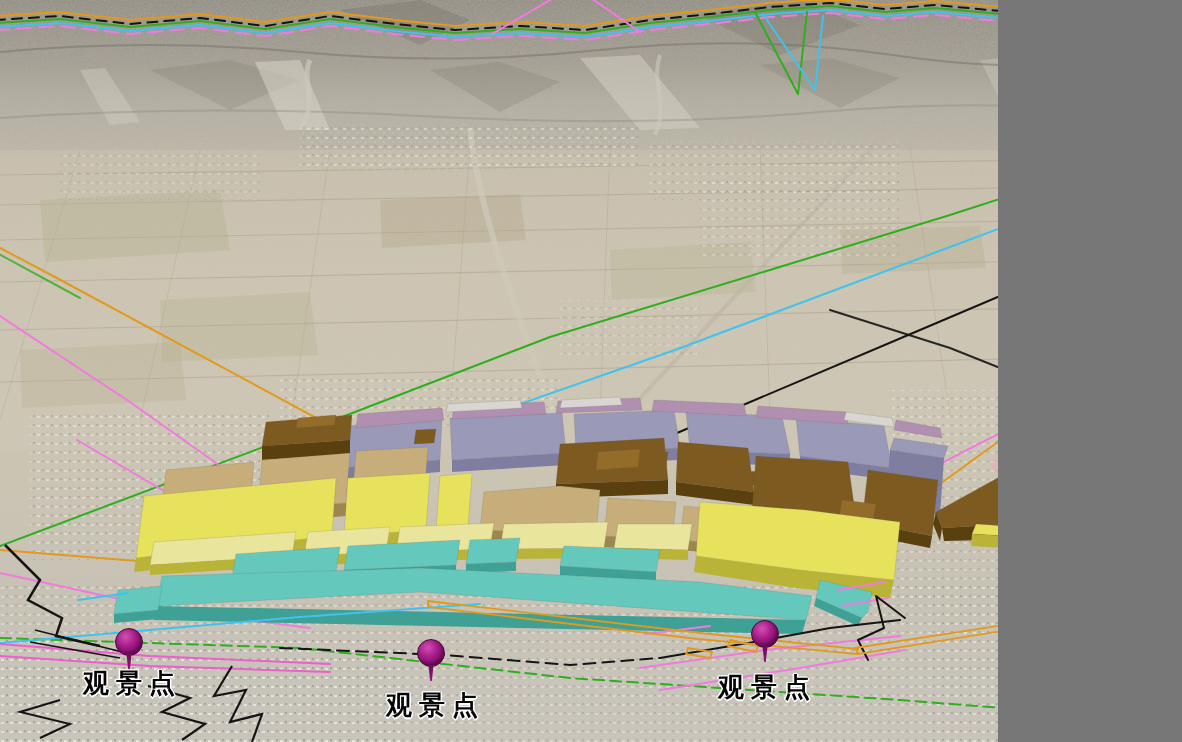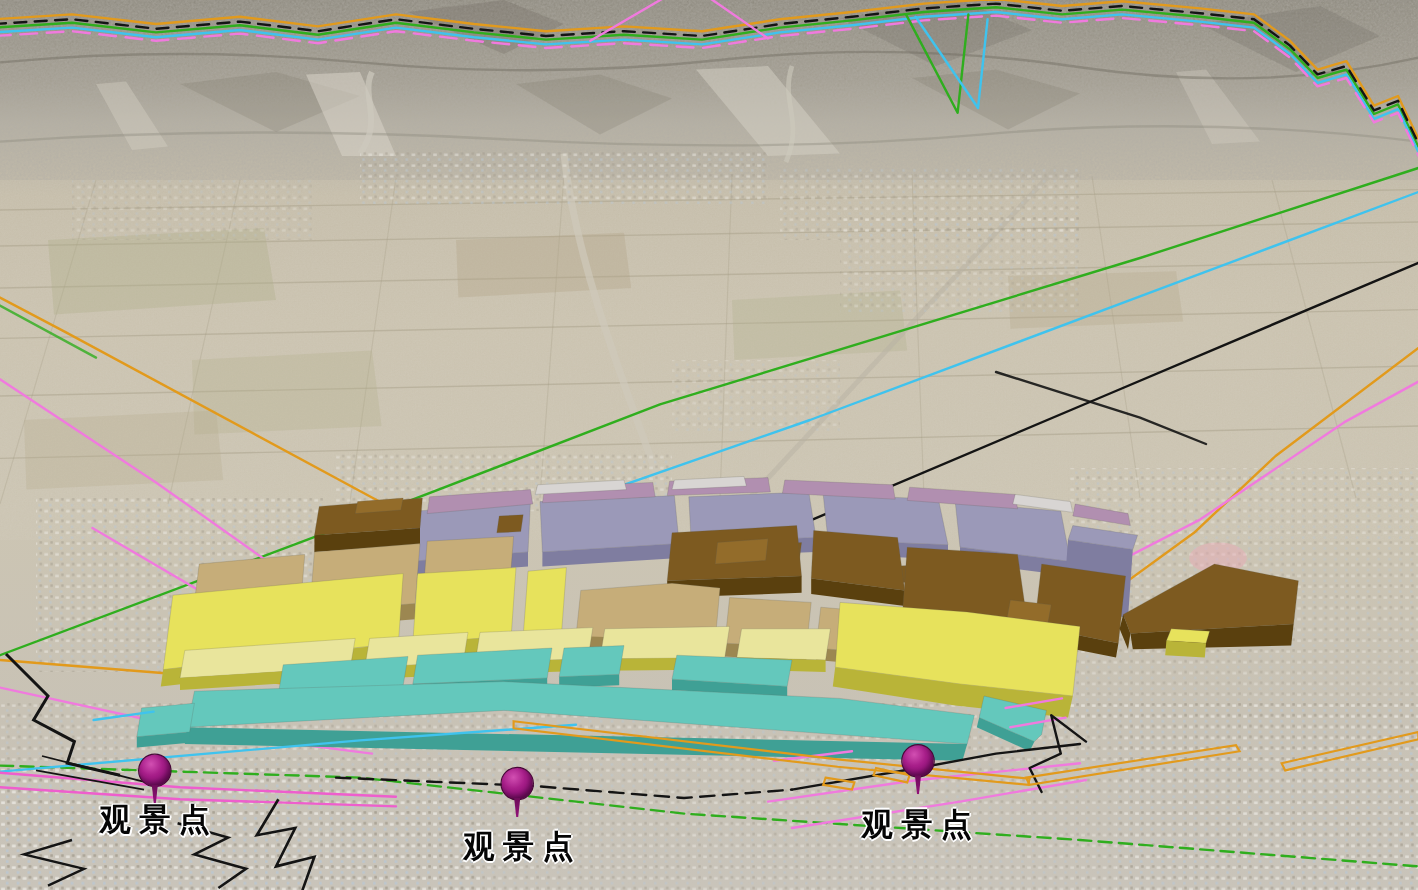--- a/index.html
+++ b/index.html
@@ -1,17 +1,17 @@
 <!DOCTYPE html>
 <html style="--pin-fill: #8e1077; --pin-highlight: #d24fb2; --label-color: #050505; --zone-yellow: #e7e25c; --zone-yellow-light: #e9e59c; --zone-yellow-side: #b9b438; --zone-tan: #c6ad79; --zone-tan-side: #9c8751; --zone-brown: #7d5a20; --zone-brown-side: #5a400e; --zone-brown-light: #936c2a; --zone-lavender: #9b99b8; --zone-lavender-side: #7f7da0; --zone-mauve: #b18fb0; --zone-gray: #d8d5d3; --zone-teal: #64c8bc; --zone-teal-side: #3fa095; --line-green: #2fae1e; --line-cyan: #3fc3ee; --line-orange: #e29a1c; --line-pink: #f07ade; --line-pink-bold: #ee5ecd; --line-black: #141414;"><head>
 <meta charset="utf-8">
 <style>
   html,body{margin:0;padding:0;background:#777;}
   .stage{
-    position:relative;width:1182px;height:742px;overflow:hidden;
+    position:relative;width:998px;height:742px;overflow:hidden;
     font-family:"DejaVu Sans","Liberation Sans",sans-serif;
     background:linear-gradient(180deg,#8f8b80 0%,#a39e92 9%,#b6b1a4 14%,#c6beab 22%,#cbc3b0 36%,#ccc5b3 58%,#c8c2b5 80%,#c9c4ba 100%);
   }
   .stage svg{position:absolute;left:0;top:0;}
   
   .f-lav{fill:var(--zone-lavender,#9b99b8)} .f-lavF{fill:var(--zone-lavender-side,#7f7da0)}
   .f-mauve{fill:var(--zone-mauve,#b18fb0)}  .f-gray{fill:var(--zone-gray,#d8d5d3)}
   .f-brown{fill:var(--zone-brown,#7d5a20)}  .f-brownF{fill:var(--zone-brown-side,#5a400e)}
   .f-brownL{fill:var(--zone-brown-light,#936c2a)}
   .f-tan{fill:var(--zone-tan,#c6ad79)}      .f-tanF{fill:var(--zone-tan-side,#9c8751)}

